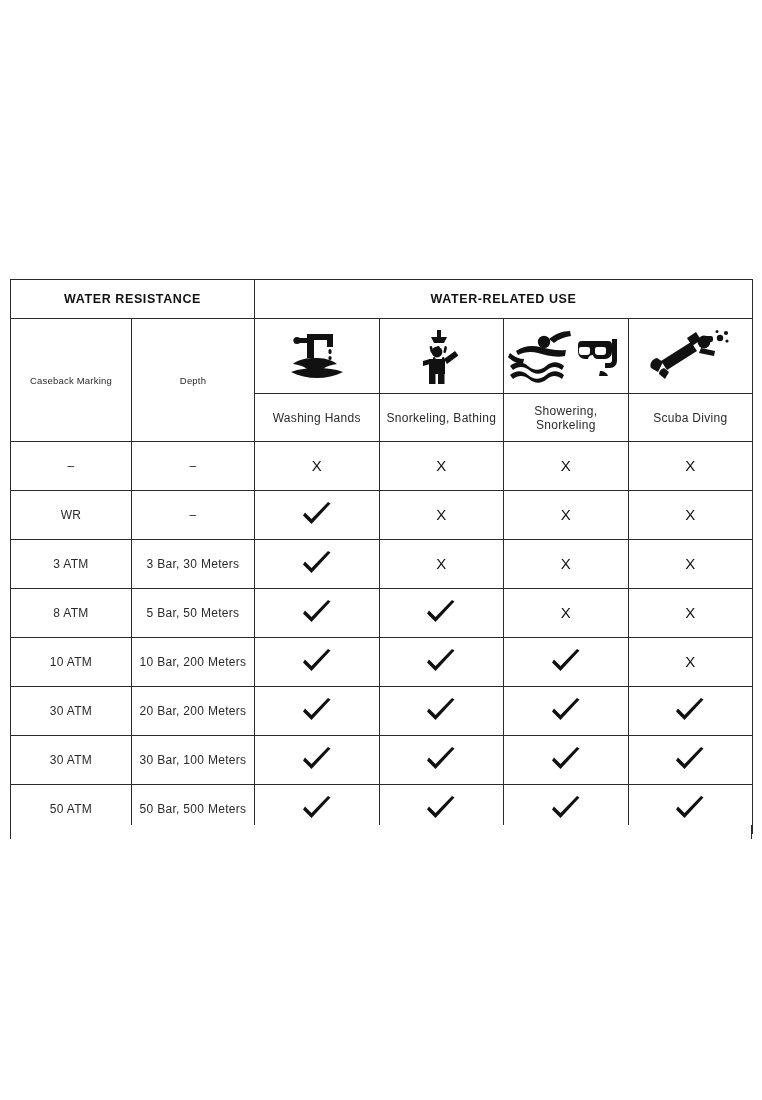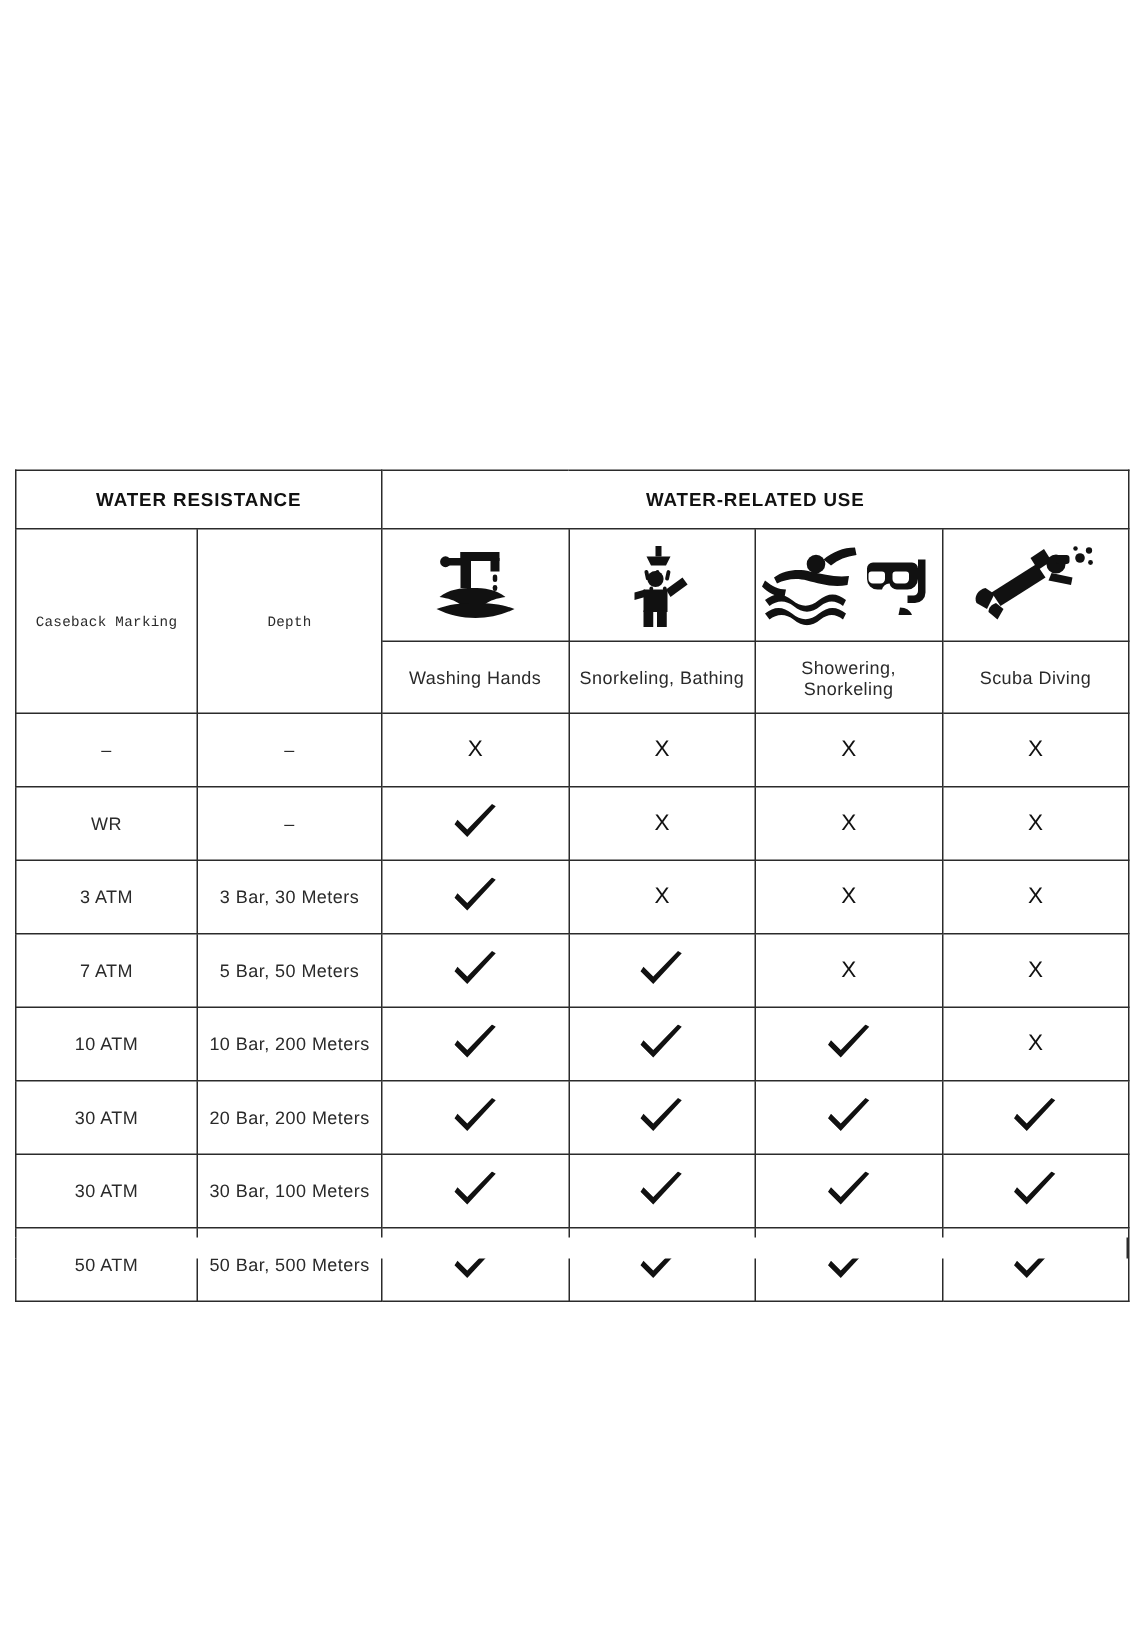--- a/index.html
+++ b/index.html
@@ -14,21 +14,20 @@
     color: #1b1b1b;
     position: relative;
     overflow: hidden;
   }
 
   .sheet {
     position: absolute;
     left: 10px;
     top: 279px;
     width: 742px;
-    margin-top: 34px;
   }
 
   table.wr-table {
     border-collapse: collapse;
     width: 742px;
     table-layout: fixed;
   }
 
   table.wr-table td,
   table.wr-table th {
@@ -47,21 +46,20 @@
   .group-head {
     height: 38px;
     font-size: 12.5px;
     font-weight: bold;
     letter-spacing: 0.6px;
     color: #111;
   }
 
   .icon-row td {
     height: 74px;
-    font-family: Liberation Mono, monospace;
   }
 
   .sub-head {
     height: 48px;
     font-size: 9.5px;
     letter-spacing: 0.2px;
     color: #2a2a2a;
   }
 
   .corner-cell {
@@ -280,21 +278,21 @@
           <td>
             <svg class="check-svg" width="30" height="26" viewBox="0 0 30 26" aria-hidden="true">
               <path d="M1 13.5 L9.5 22 L28.5 1.5 L26 0 L9.5 17 L3 10.5 Z" fill="#111"></path>
             </svg>
           </td>
           <td><span class="mark mark-x">X</span></td>
           <td><span class="mark mark-x">X</span></td>
           <td><span class="mark mark-x">X</span></td>
         </tr>
         <tr class="data-row">
-          <td class="cell-label">7 ATM</td>
+          <td class="cell-label">8 ATM</td>
           <td class="cell-label">5 Bar, 50 Meters</td>
           <td>
             <svg class="check-svg" width="30" height="26" viewBox="0 0 30 26" aria-hidden="true">
               <path d="M1 13.5 L9.5 22 L28.5 1.5 L26 0 L9.5 17 L3 10.5 Z" fill="#111"></path>
             </svg>
           </td>
           <td>
             <svg class="check-svg" width="30" height="26" viewBox="0 0 30 26" aria-hidden="true">
               <path d="M1 13.5 L9.5 22 L28.5 1.5 L26 0 L9.5 17 L3 10.5 Z" fill="#111"></path>
             </svg>

